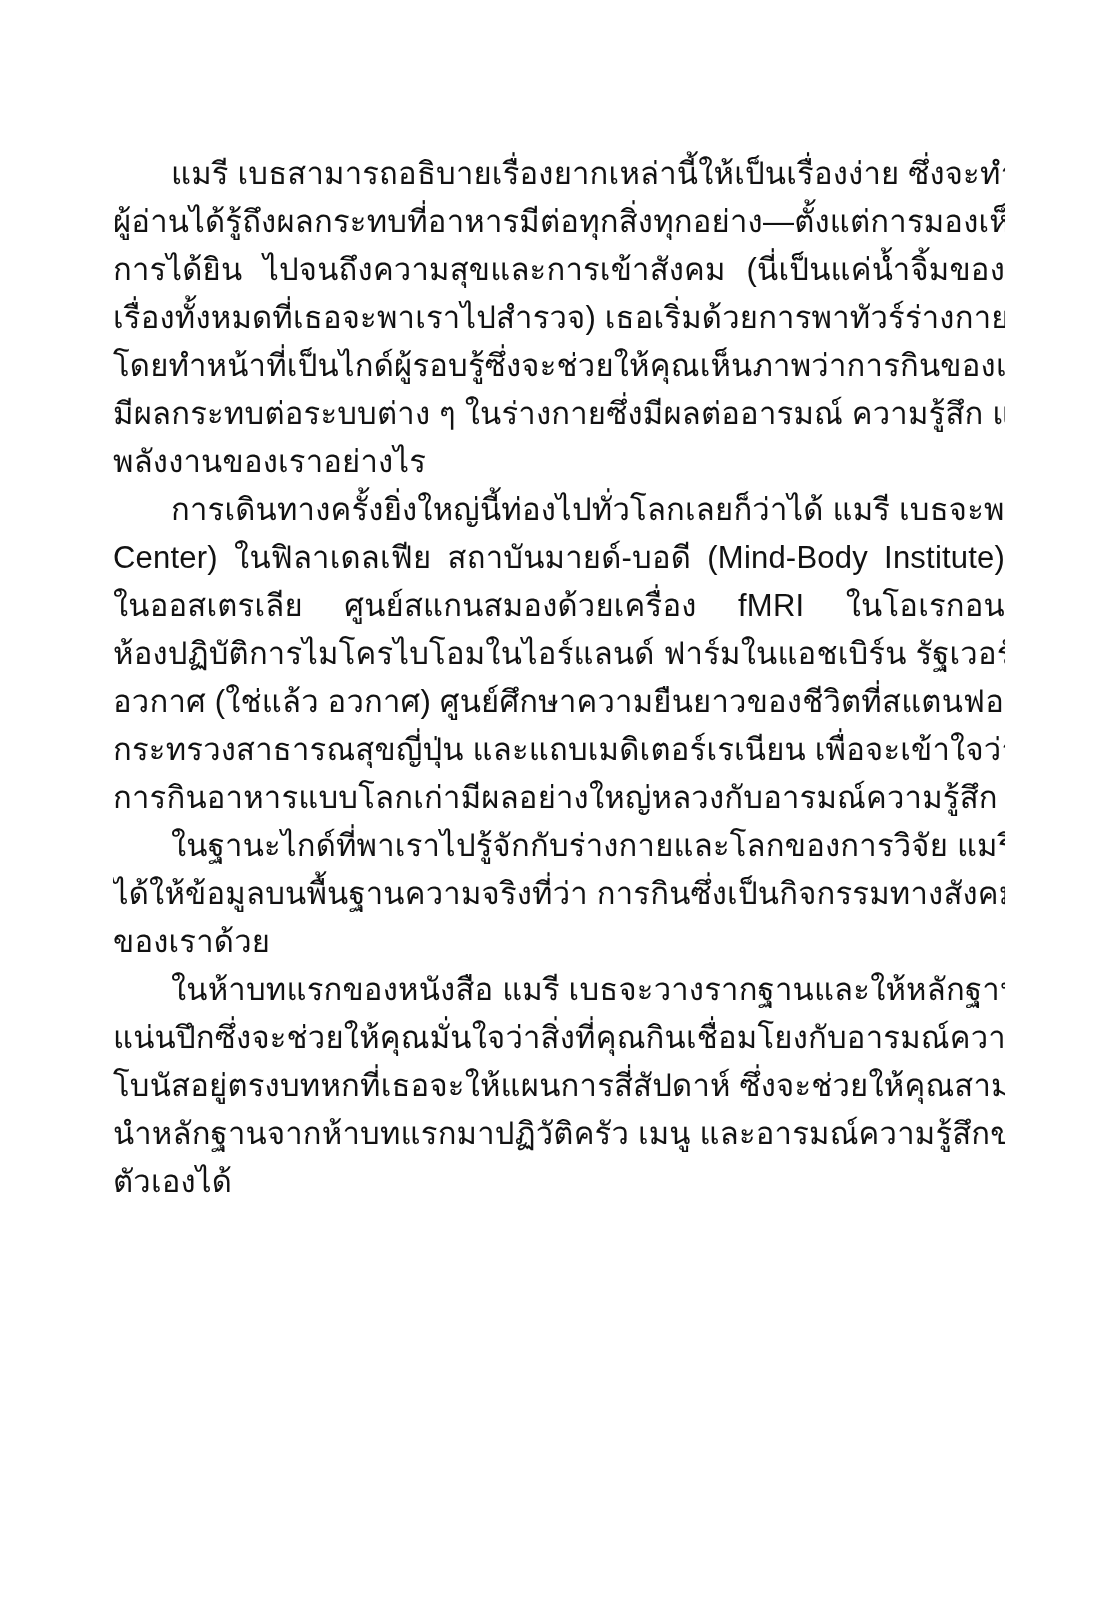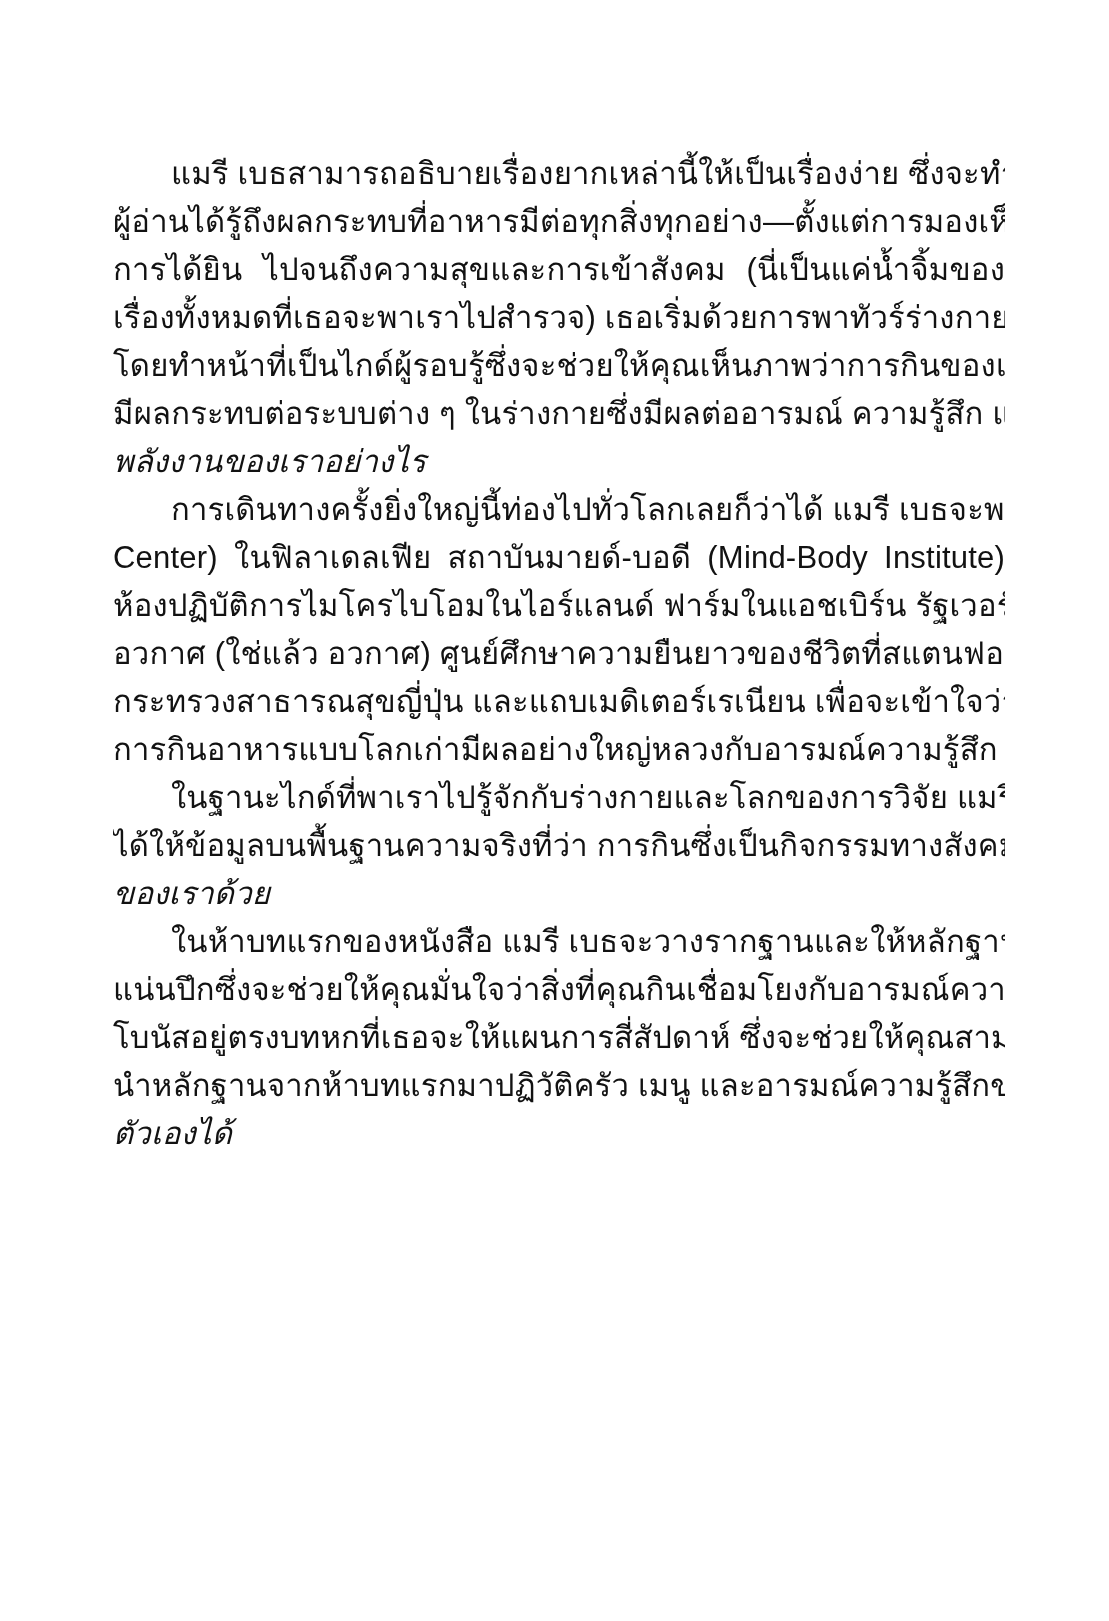--- a/index.html
+++ b/index.html
@@ -37,37 +37,37 @@
     white-space: nowrap;
     overflow: hidden;
     letter-spacing: 0.2px;
   }
   .line.indent {
     padding-left: 58px;
   }
   .line.last {
     text-align-last: left;
     text-align: left;
-    font-style: italic;
   }
 </style>
 </head>
 <body>
 
 <div class="page">
   <div class="text-block">
       <div class="line indent">แมรี เบธสามารถอธิบายเรื่องยากเหล่านี้ให้เป็นเรื่องง่าย ซึ่งจะทำให้</div>
       <div class="line">ผู้อ่านได้รู้ถึงผลกระทบที่อาหารมีต่อทุกสิ่งทุกอย่าง—ตั้งแต่การมองเห็น</div>
       <div class="line">การได้ยิน ไปจนถึงความสุขและการเข้าสังคม (นี่เป็นแค่น้ำจิ้มของ</div>
       <div class="line">เรื่องทั้งหมดที่เธอจะพาเราไปสำรวจ) เธอเริ่มด้วยการพาทัวร์ร่างกาย</div>
       <div class="line">โดยทำหน้าที่เป็นไกด์ผู้รอบรู้ซึ่งจะช่วยให้คุณเห็นภาพว่าการกินของเรา</div>
       <div class="line">มีผลกระทบต่อระบบต่าง ๆ ในร่างกายซึ่งมีผลต่ออารมณ์ ความรู้สึก และ</div>
       <div class="line last">พลังงานของเราอย่างไร</div>
       <div class="line indent">การเดินทางครั้งยิ่งใหญ่นี้ท่องไปทั่วโลกเลยก็ว่าได้ แมรี เบธจะพาเรา</div>
       <div class="line">Center) ในฟิลาเดลเฟีย สถาบันมายด์-บอดี (Mind-Body Institute)</div>
+      <div class="line">ในออสเตรเลีย ศูนย์สแกนสมองด้วยเครื่อง fMRI ในโอเรกอน</div>
       <div class="line">ห้องปฏิบัติการไมโครไบโอมในไอร์แลนด์ ฟาร์มในแอชเบิร์น รัฐเวอร์จิเนีย</div>
       <div class="line">อวกาศ (ใช่แล้ว อวกาศ) ศูนย์ศึกษาความยืนยาวของชีวิตที่สแตนฟอร์ด</div>
       <div class="line">กระทรวงสาธารณสุขญี่ปุ่น และแถบเมดิเตอร์เรเนียน เพื่อจะเข้าใจว่า</div>
       <div class="line">การกินอาหารแบบโลกเก่ามีผลอย่างใหญ่หลวงกับอารมณ์ความรู้สึก</div>
       <div class="line indent">ในฐานะไกด์ที่พาเราไปรู้จักกับร่างกายและโลกของการวิจัย แมรี เบธ</div>
       <div class="line">ได้ให้ข้อมูลบนพื้นฐานความจริงที่ว่า การกินซึ่งเป็นกิจกรรมทางสังคม</div>
       <div class="line last">ของเราด้วย</div>
       <div class="line indent">ในห้าบทแรกของหนังสือ แมรี เบธจะวางรากฐานและให้หลักฐาน</div>
       <div class="line">แน่นปึกซึ่งจะช่วยให้คุณมั่นใจว่าสิ่งที่คุณกินเชื่อมโยงกับอารมณ์ความ</div>
       <div class="line">โบนัสอยู่ตรงบทหกที่เธอจะให้แผนการสี่สัปดาห์ ซึ่งจะช่วยให้คุณสามารถ</div>

